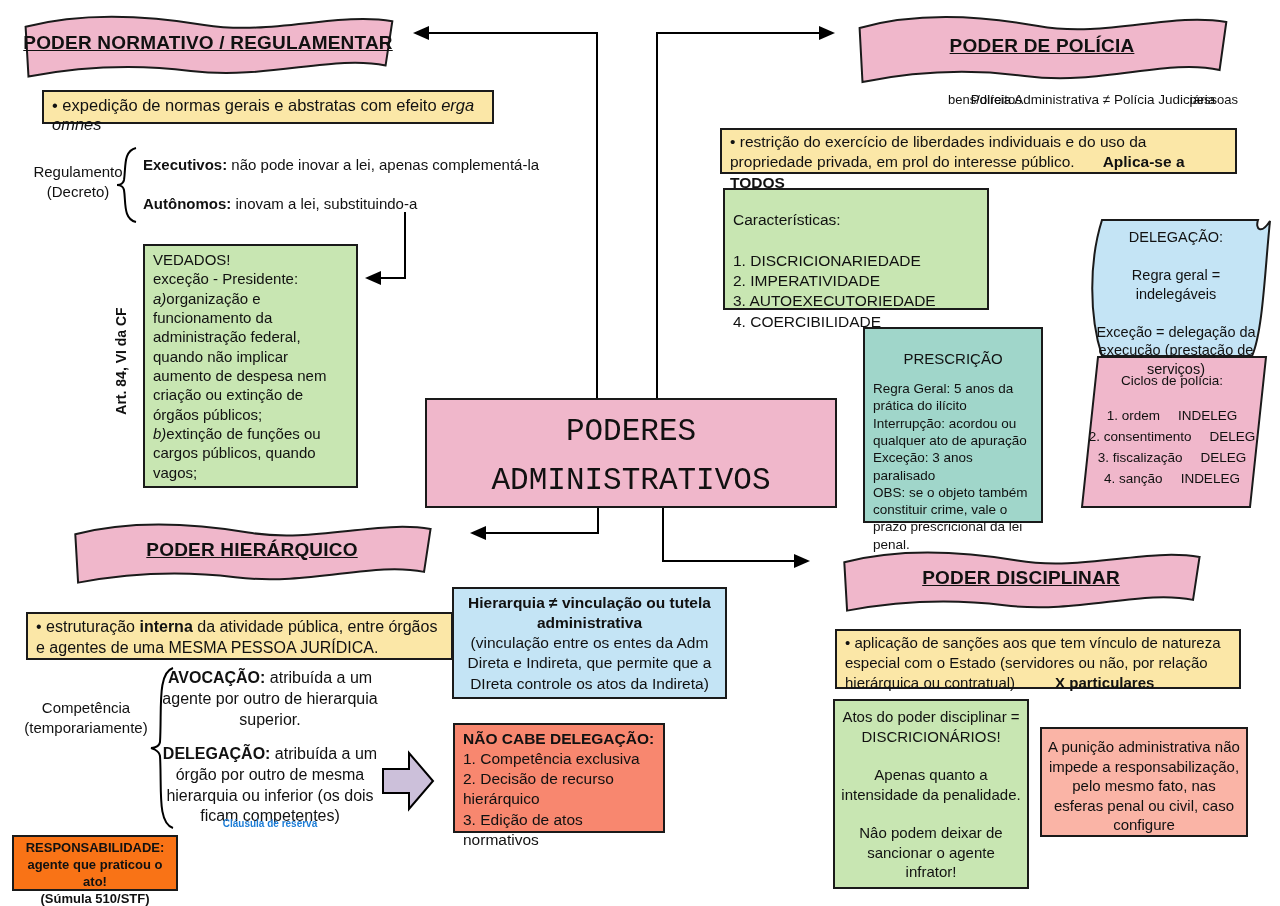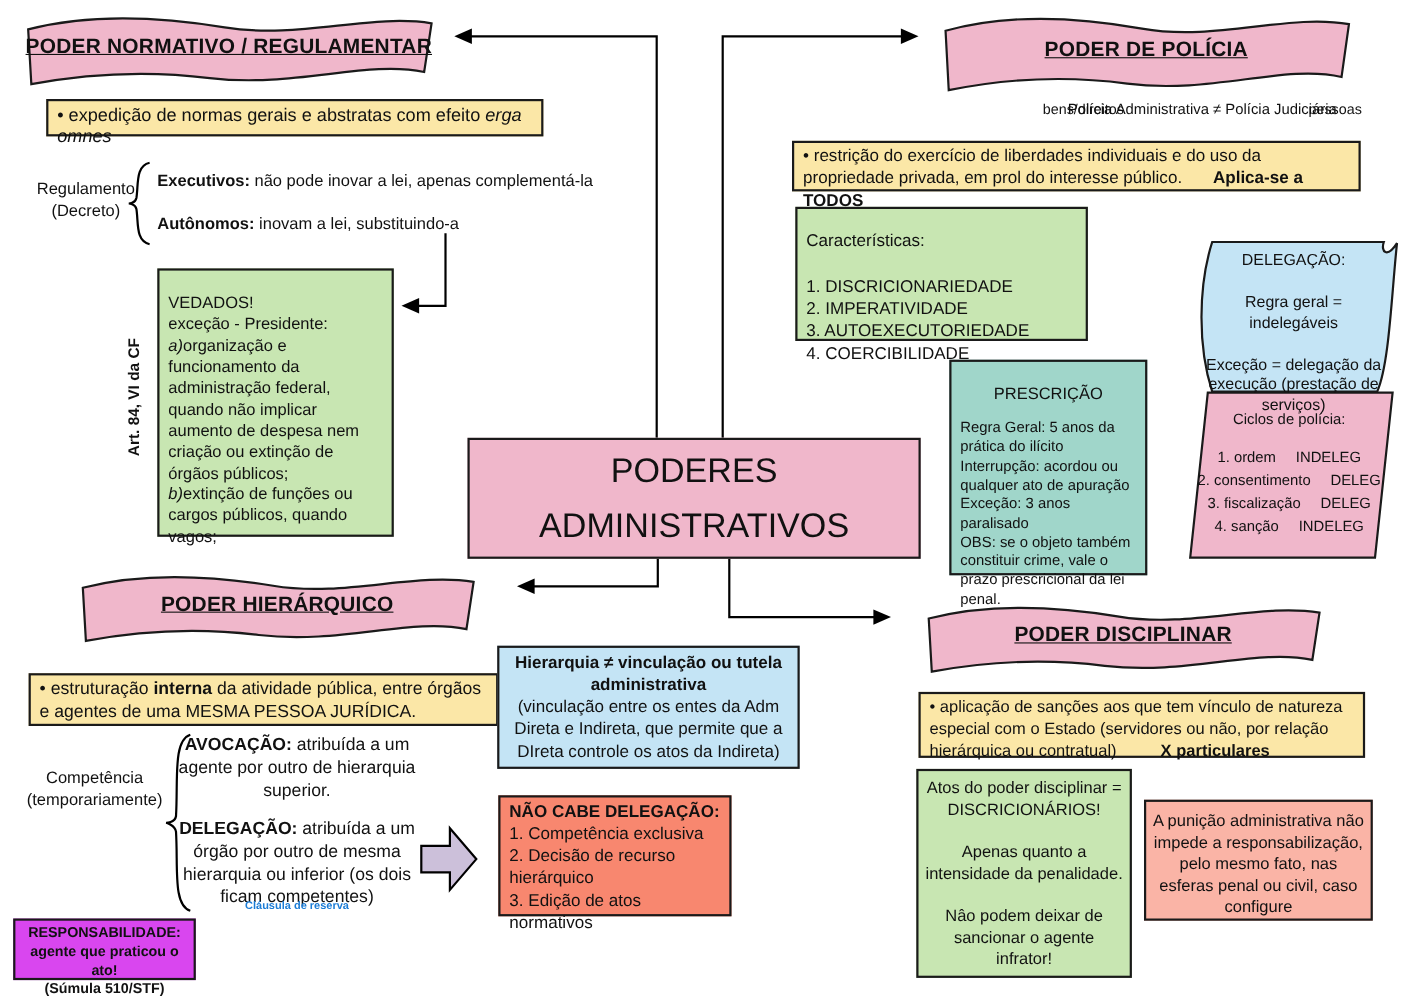--- a/index.html
+++ b/index.html
@@ -8,36 +8,36 @@
   .abs{position:absolute;box-sizing:border-box;}
   svg.layer{position:absolute;left:0;top:0;width:1280px;height:906px;z-index:1;}
   .node{z-index:2;}
   .box{border:2px solid #1a1a1a;}
   .yellow{background:#FBE7A7;}
   .green{background:#C8E6B2;}
   .teal{background:#A0D6CA;}
   .blue{background:#C4E4F5;}
   .salmon{background:#F8876F;}
   .lsalmon{background:#FAB4A6;}
-  .orange{background:#d946ef;}
+  .orange{background:#f97316;}
   .banner{z-index:2;}
   .banner svg{position:absolute;left:0;top:0;width:100%;height:100%;}
   .banner .ribbon{fill:#F0B7CB;stroke:#1a1a1a;stroke-width:2;vector-effect:non-scaling-stroke;}
   .banner-label{position:absolute;left:0;right:0;top:0;bottom:8px;display:flex;align-items:center;
                 justify-content:center;font-weight:bold;font-size:19px;letter-spacing:.2px;text-decoration:underline;}
   .scrollshape{fill:#C4E4F5;stroke:#1a1a1a;stroke-width:2;}
   .flagshape{fill:#F0B7CB;stroke:#1a1a1a;stroke-width:2;}
   .b{font-weight:bold;}
   .i{font-style:italic;}
   .u{}
   .ctr{text-align:center;}
   .sp28{display:inline-block;width:28px;}
   .sp40{display:inline-block;width:40px;}
-  .title-box{background:#F0B7CB;border:2px solid #1a1a1a;display:flex;align-items:center;
-             justify-content:center;text-align:center;font-size:31px;line-height:1.6;z-index:2;}
+  .title-box{background:#F0B7CB;border:2px solid #1a1a1a;display:flex;align-items:flex-end;
+             justify-content:center;text-align:center;font-size:31px;line-height:1.6;z-index:2;font-family:Liberation Mono, monospace;}
   .row{display:flex;justify-content:center;gap:18px;}
   .link{color:#1B7CD6;font-weight:bold;}
   .rot{transform:rotate(-90deg);}
 </style>
 </head>
 <body>
 
 <div class="canvas">
 
   <svg class="layer">
@@ -76,21 +76,21 @@
     <div>(Decreto)</div>
   </div>
 
   <div class="abs node" style="left:143px;top:156px;width:430px;font-size:15px">
     <span class="b">Executivos:</span><span> não pode inovar a lei, apenas complementá-la</span>
   </div>
   <div class="abs node" style="left:143px;top:195px;width:430px;font-size:15px">
     <span class="b">Autônomos:</span><span> inovam a lei, substituindo-a</span>
   </div>
 
-  <div class="abs node box green" style="left:143px;top:244px;width:215px;height:244px;padding:20px 8px;font-size:15px;line-height:1.29">
+  <div class="abs node box green" style="left:143px;top:244px;width:215px;height:244px;padding:4px 8px;font-size:15px;line-height:1.29">
     <div>VEDADOS!</div>
     <div>exceção - Presidente:</div>
     <div><span class="i">a)</span><span>organização e funcionamento da administração federal, quando não implicar aumento de despesa nem criação ou extinção de órgãos públicos;</span></div>
     <div><span class="i">b)</span><span>extinção de funções ou cargos públicos, quando vagos;</span></div>
   </div>
 
   <div class="abs node rot ctr b" style="left:54px;top:352px;width:136px;height:18px;font-size:14px">Art. 84, VI da CF</div>
 
   <div class="abs banner" style="left:850px;top:12px;width:384px;height:76px">
     <svg viewBox="0 0 400 76" preserveAspectRatio="none">

